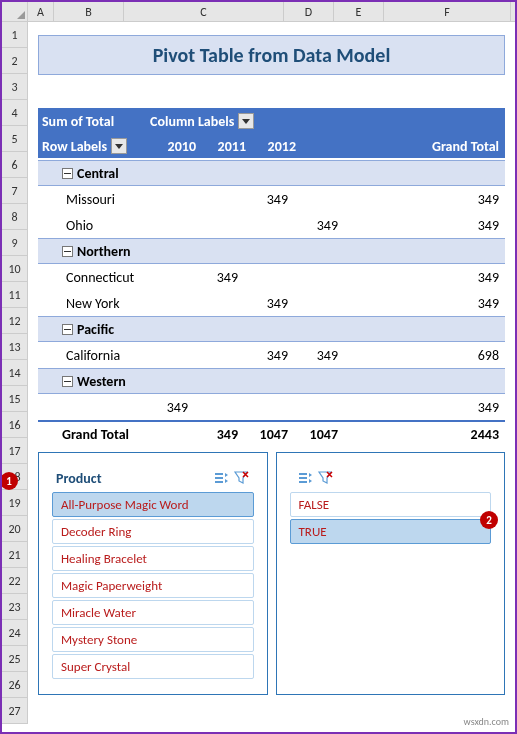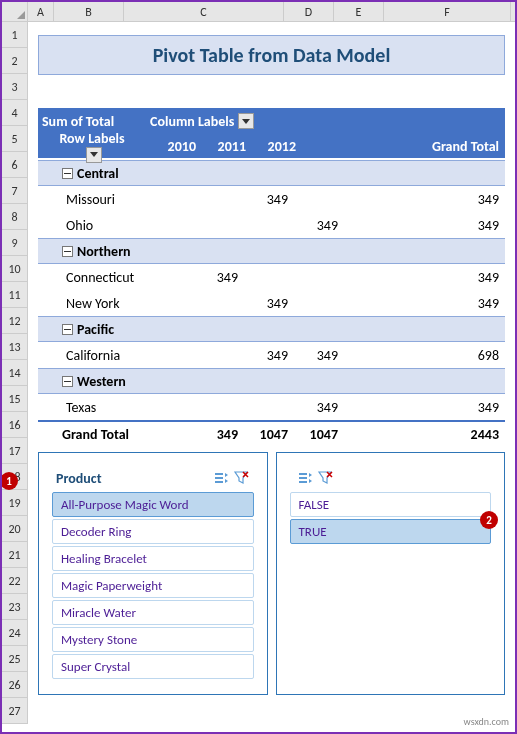--- a/index.html
+++ b/index.html
@@ -18,21 +18,21 @@
     .title-row { margin: 5px 10px; background: #d9e1f2; height: 40px; display: flex; align-items: center; justify-content: center; border: 1px solid #8ea9db; }
     .title-text { color: #1f4e78; font-size: 20px; font-weight: bold; }
     
     .pivot-container { margin: 20px 10px 0 10px; }
     
     .pivot-header-row { display: flex; background: #4472c4; color: #fff; height: 26px; align-items: center; }
     .pivot-header-row.second { border-bottom: 2px solid #fff; }
     .ph-cell { padding: 0 4px; }
     .ph-sumtotal { width: 108px; font-weight: bold; }
     .ph-collabels { flex: 1; font-weight: bold; display: flex; align-items: center; }
-    .ph-rowlabels { width: 108px; font-weight: bold; display: flex; align-items: center; flex-direction: column; }
+    .ph-rowlabels { width: 108px; font-weight: bold; display: flex; align-items: center; }
     .ph-year { width: 50px; text-align: right; font-weight: bold; }
     .ph-gt { flex: 1; text-align: right; font-weight: bold; padding-right: 6px; }
     
     .filter-btn { display: inline-flex; width: 16px; height: 16px; background: #e8e8e8; border: 1px solid #999; margin-left: 4px; align-items: center; justify-content: center; }
     .filter-btn::after { content: ''; width: 0; height: 0; border-left: 4px solid transparent; border-right: 4px solid transparent; border-top: 5px solid #333; }
     
     .pivot-body { }
     .pivot-row { display: flex; height: 26px; align-items: center; }
     .pivot-row.region { background: #d9e1f2; border-top: 1px solid #8ea9db; border-bottom: 1px solid #8ea9db; }
     .pivot-row.region .indent1 { font-weight: bold; }
@@ -47,21 +47,21 @@
     .collapse-box { display: inline-block; width: 11px; height: 11px; border: 1px solid #777; background: #fff; margin-right: 4px; position: relative; }
     .collapse-box::before { content: ''; position: absolute; left: 1px; top: 4px; width: 7px; height: 1px; background: #333; }
     
     .slicers { display: flex; margin: 6px 10px; gap: 8px; }
     .slicer { flex: 1; border: 1px solid #2e75b6; background: #fff; padding: 13px; position: relative; }
     .slicer-header { display: flex; align-items: center; height: 24px; padding: 0 4px; }
     .slicer-title { flex: 1; font-weight: bold; color: #1f4e78; font-size: 14px; }
     .slicer-icon { width: 18px; height: 18px; margin-left: 2px; display: flex; align-items: center; justify-content: center; }
     .multi-icon svg, .clear-icon svg { width: 16px; height: 16px; }
     .slicer-items { }
-    .slicer-item { border: 1px solid #bdd7ee; background: #fff; padding: 4px 8px; margin: 2px 0; font-size: 13px; color: #4c1d95; border-radius: 2px; }
+    .slicer-item { border: 1px solid #bdd7ee; background: #fff; padding: 4px 8px; margin: 2px 0; font-size: 13px; color: #b91c1c; border-radius: 2px; }
     .slicer-item.selected { background: #bdd7ee; border-color: #5b9bd5; }
     
     .callout { position: absolute; width: 18px; height: 18px; background: #c00000; border-radius: 50%; color: #fff; font-size: 11px; font-weight: bold; display: flex; align-items: center; justify-content: center; }
     .callout-1 { left: -2px; top: 470px; }
     
     .watermark { position: absolute; right: 6px; bottom: 4px; font-size: 10px; color: #888; margin-left: 31px; }
   </style>
 </head>
 <body>
 
@@ -202,21 +202,20 @@
           <div class="indent1">
             <span class="collapse-box"></span>
             <span>Western</span>
           </div>
           <div class="pv-2010"></div>
           <div class="pv-2011"></div>
           <div class="pv-2012"></div>
           <div class="pv-gt"></div>
         </div>
         <div class="pivot-row">
-          <div class="indent2">Texas</div>
           <div class="pv-2010"></div>
           <div class="pv-2011"></div>
           <div class="pv-2012">349</div>
           <div class="pv-gt">349</div>
         </div>
       </div>
 
     <div class="pivot-row gt">
       <div class="indent1">Grand Total</div>
       <div class="pv-2010">349</div>

